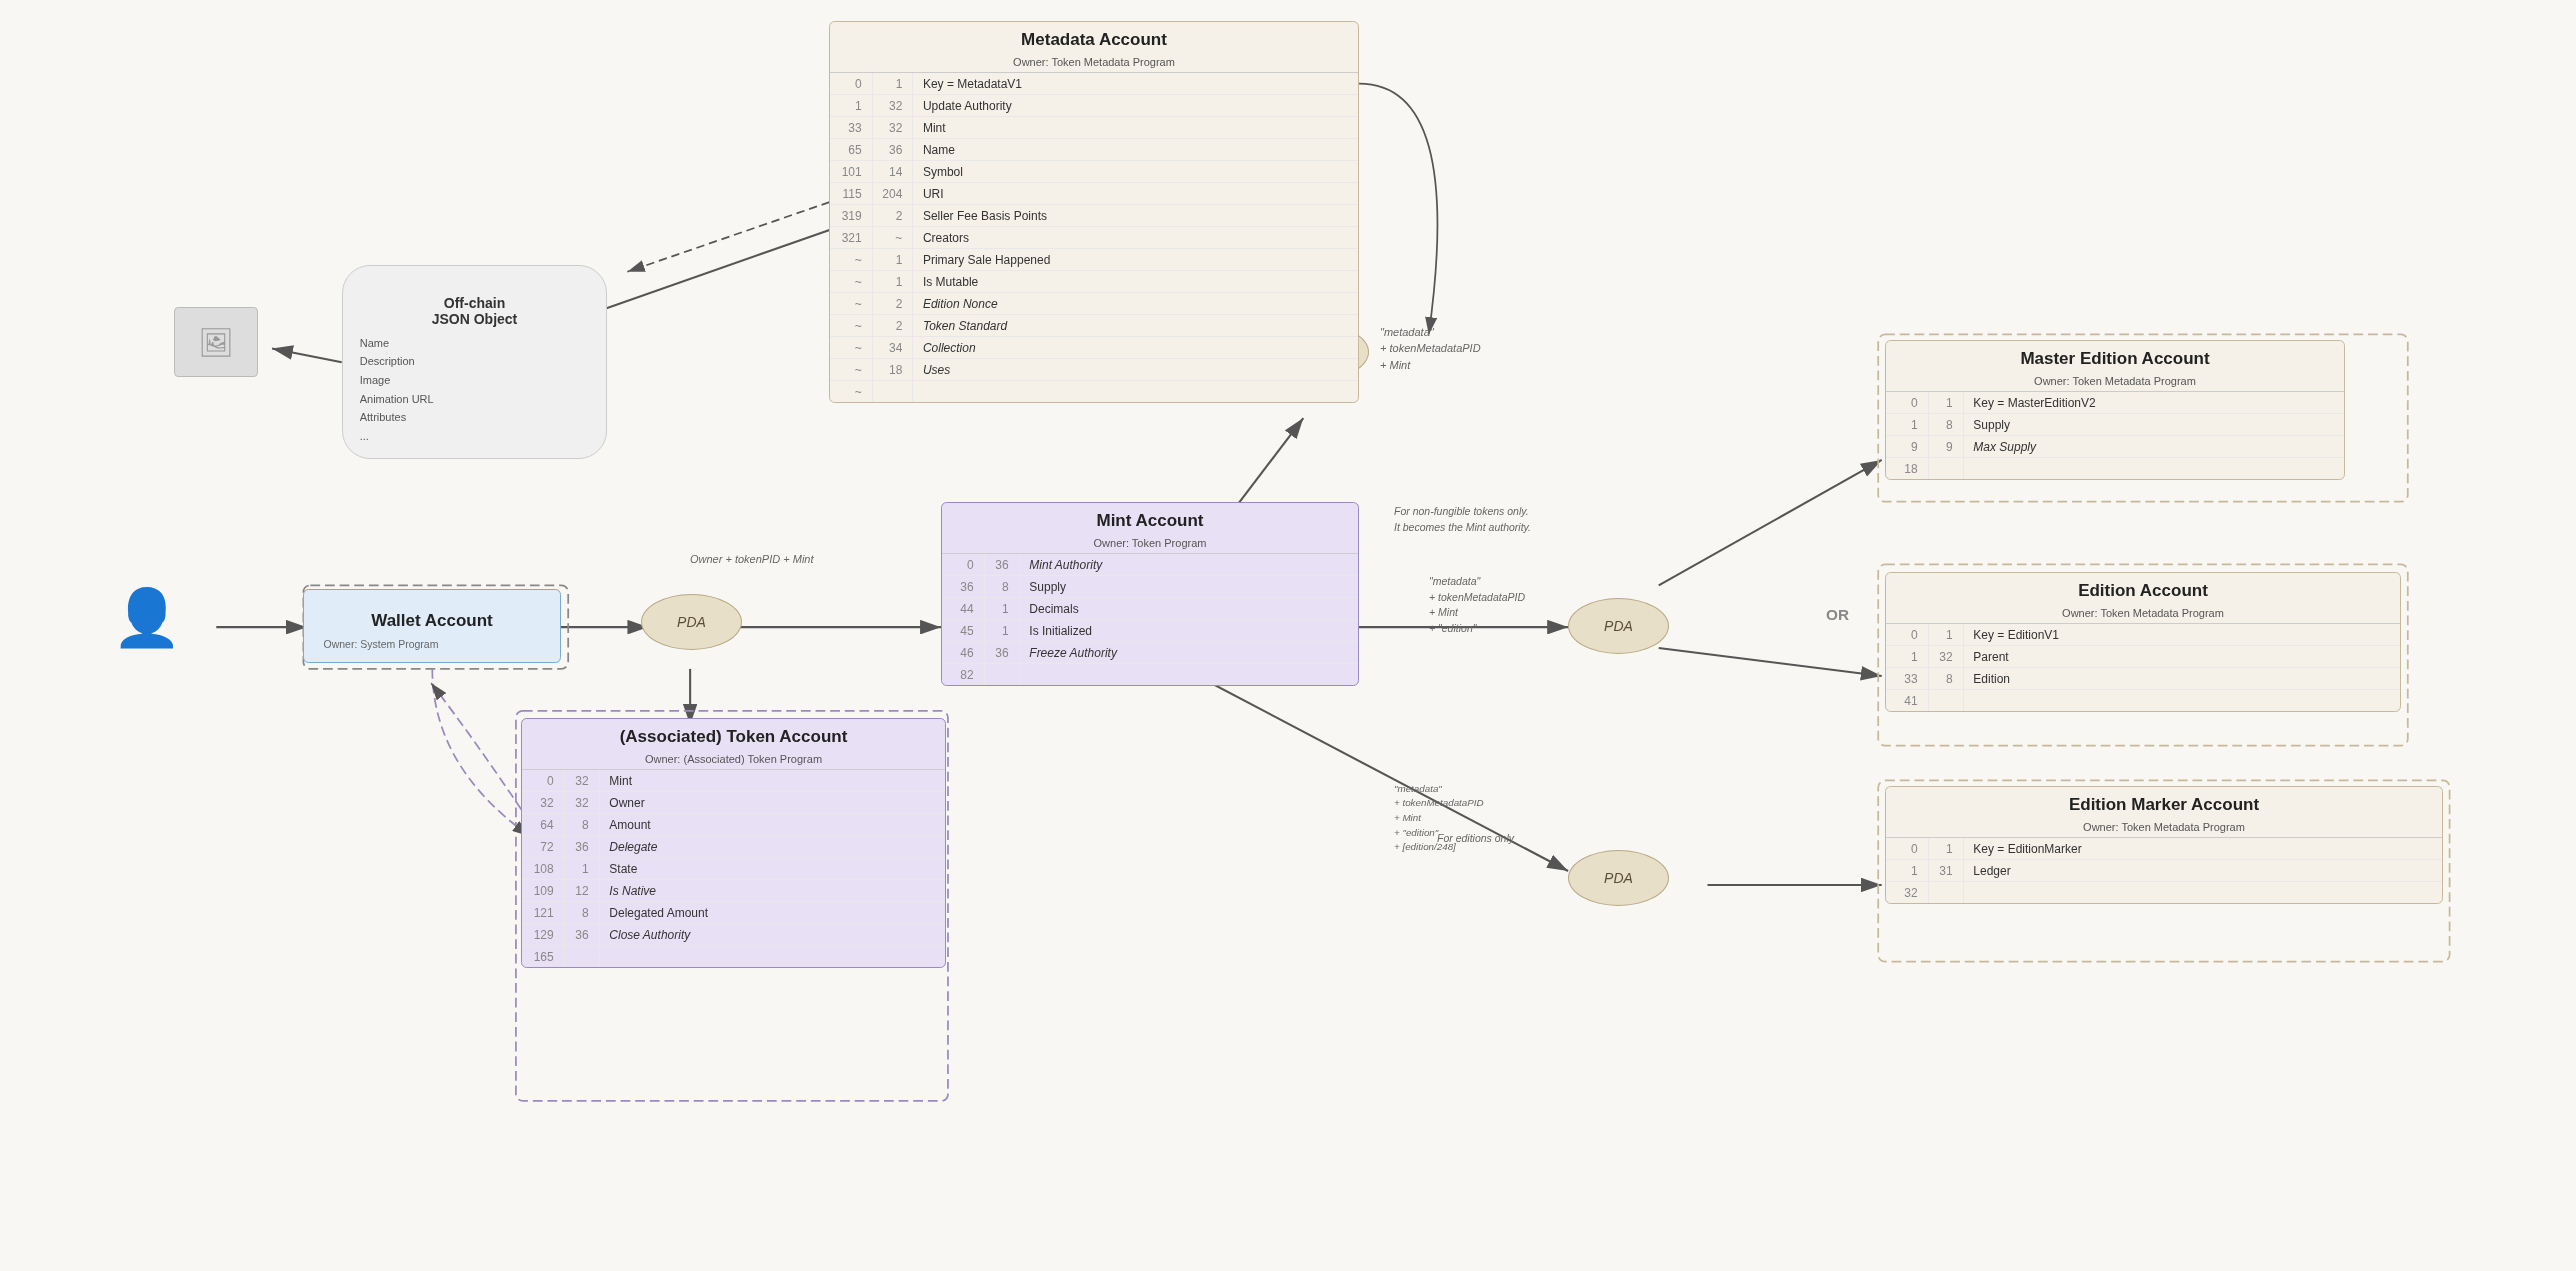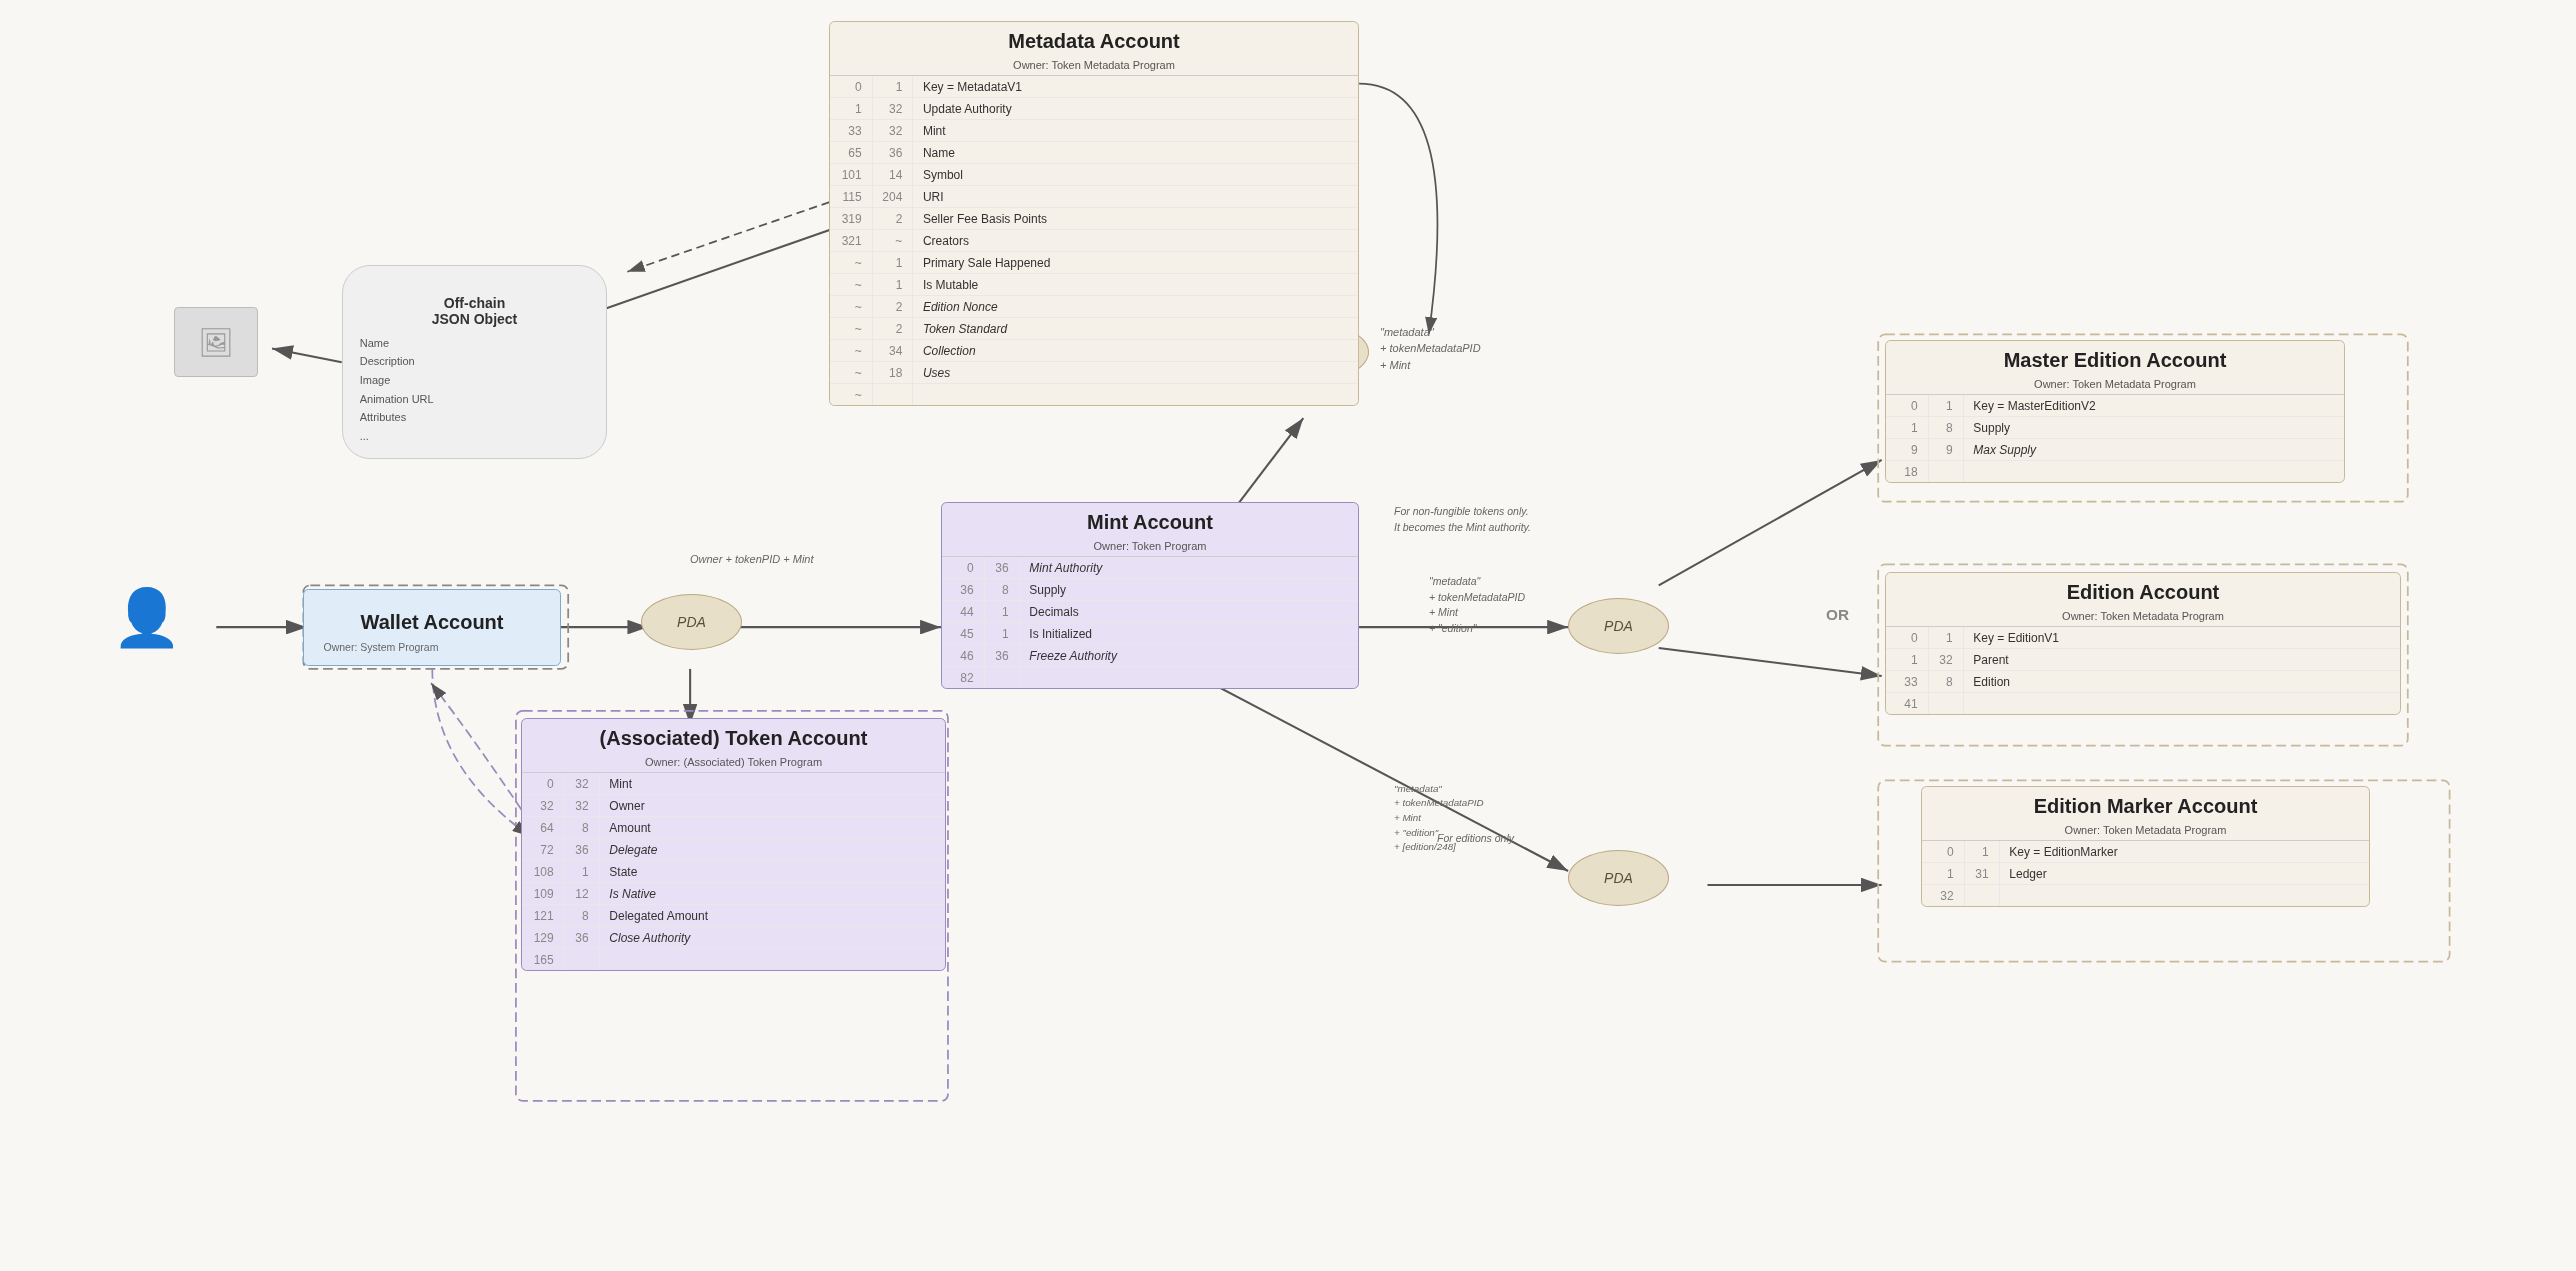--- a/index.html
+++ b/index.html
@@ -38,21 +38,21 @@
     }
 
     .account-box.blue {
       background: #e0edf8;
       border-color: #7aaad0;
     }
 
     .account-box-title {
       text-align: center;
       font-weight: 600;
-      font-size: 20px;
+      font-size: 17px;
       padding: 8.4px 11px 4.2px;
       color: #222;
     }
 
     .account-owner {
       text-align: center;
       font-size: 11px;
       color: #555;
       padding: 1.4px 5.6px 4.2px;
       border-bottom: 0.7px solid #ccc;
@@ -555,21 +555,21 @@
   </div>
 
   <div class="annotation" style="left: 1394px; top: 767px; white-space: pre-line; font-size: 9.8px; max-width: 153px;">
     <span>"metadata"
 + tokenMetadataPID
 + Mint
 + "edition"
 + [edition/248]</span>
   </div>
 
-  <div class="account-box tan" style="left: 1885px; top: 786px; width: 449px; margin-left: 36px;">
+  <div class="account-box tan" style="left: 1885px; top: 786px; width: 558px;">
     <div class="account-box-title">Edition Marker Account</div>
     <div class="account-owner">Owner: Token Metadata Program</div>
     <table class="account-table">
       <tbody id="edition-marker-rows">
           <tr>
             <td>0</td>
             <td>1</td>
             <td>Key = EditionMarker</td>
           </tr>
           <tr>

